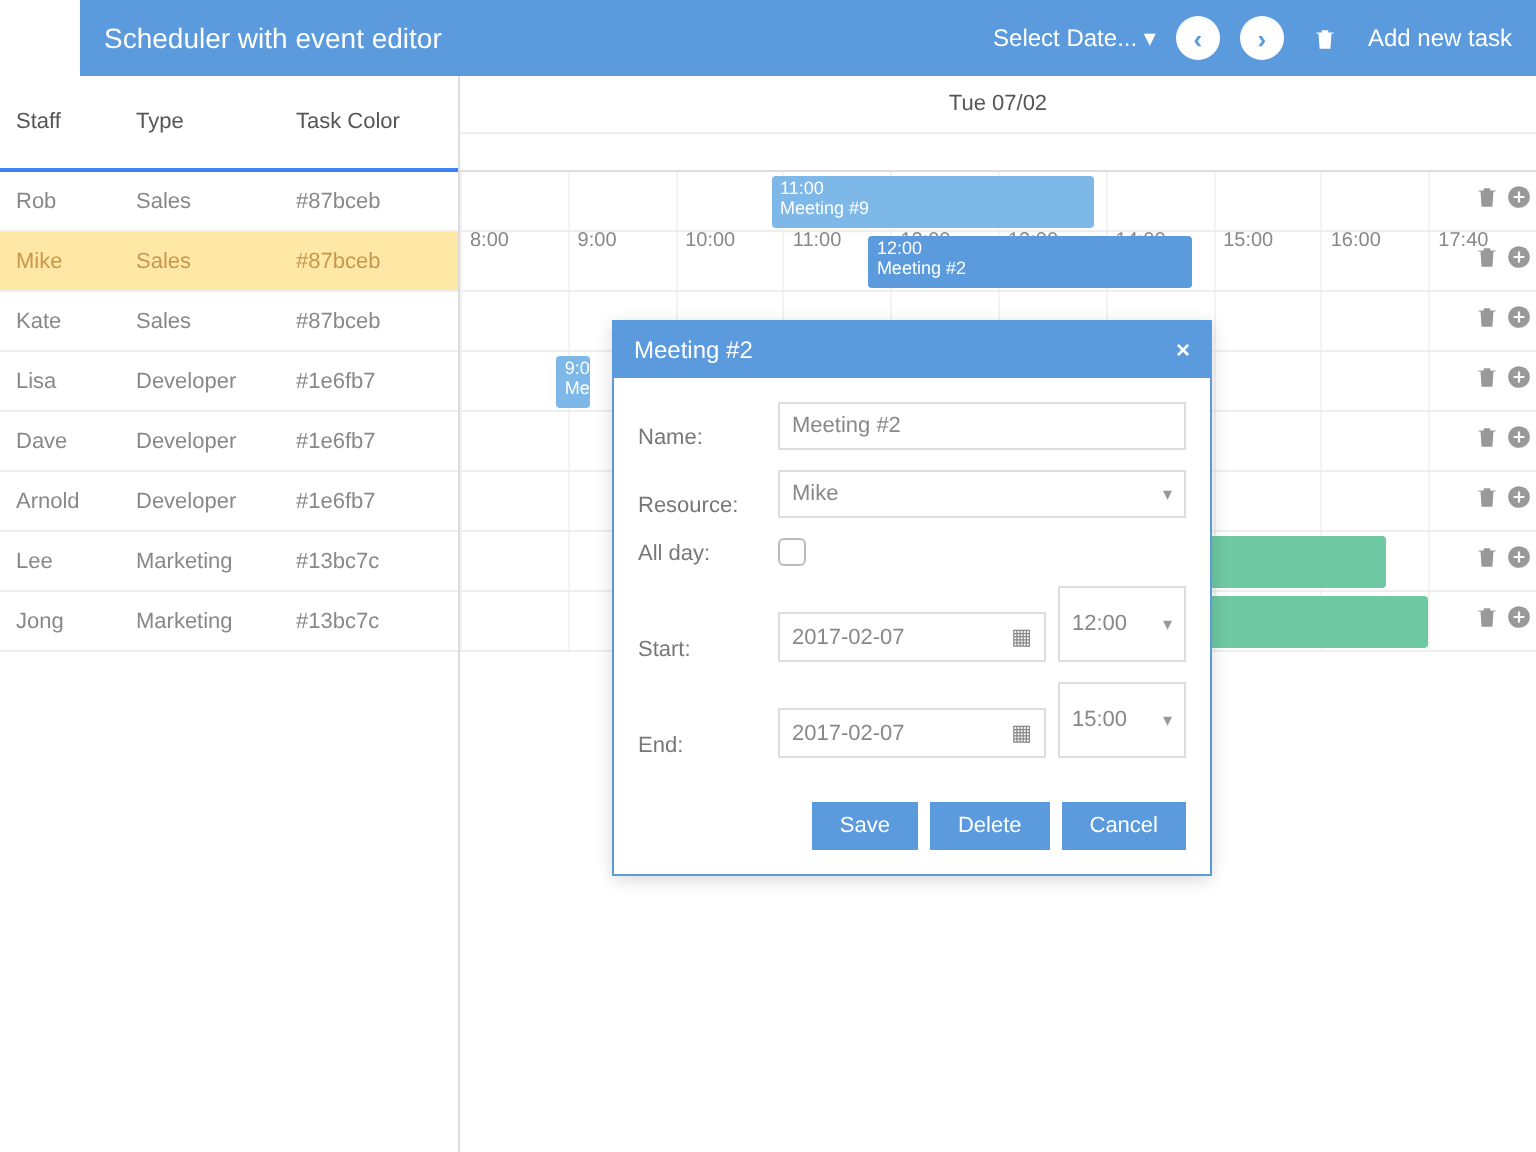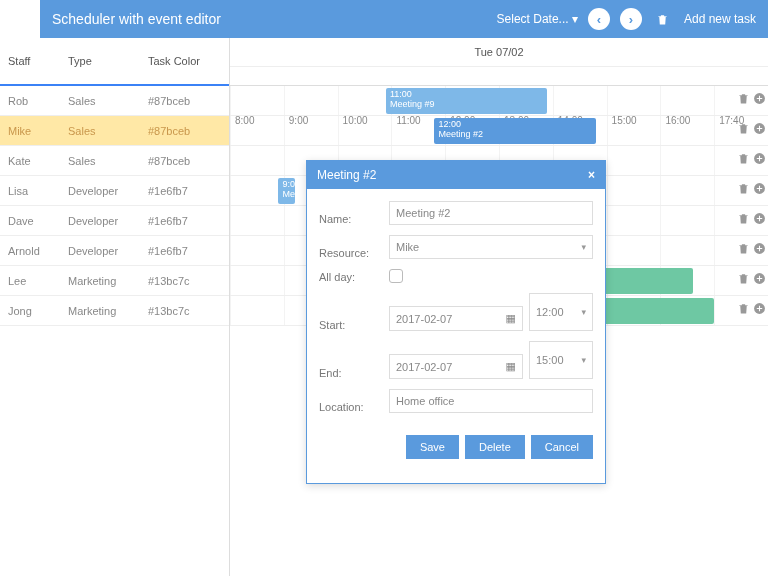--- a/index.html
+++ b/index.html
@@ -39,21 +39,21 @@
 .editor-body { padding: 12px; }
 .form-row { display: flex; align-items: flex-end; margin-bottom: 10px; font-size: 11px; color: #777; }
 .form-label { width: 70px; }
 .form-ctrl { flex: 1; display: flex; gap: 6px; }
 .inp { border: 1px solid #ddd; padding: 5px 6px; font-size: 11px; color: #888; background: #fff; }
 .inp.full { width: 100%; }
 .inp.date { flex: 1; display: flex; justify-content: space-between; align-items: center; margin-top: 13px; }
 .inp.time { width: 64px; display: flex; justify-content: space-between; align-items: center; }
 .inp.sel { width: 100%; display: flex; justify-content: space-between; align-items: center; }
 .chk { width: 14px; height: 14px; border: 1px solid #bbb; border-radius: 3px; }
-.editor-buttons { display: flex; justify-content: flex-end; gap: 6px; padding: 0 12px 24px; }
+.editor-buttons { display: flex; justify-content: flex-end; gap: 6px; padding: 0 12px 12px; }
 .btn { background: #5a9add; color: #fff; border: none; padding: 6px 14px; font-size: 11px; cursor: pointer; }
 .caret { font-size: 9px; color: #999; }
 svg { width: 13px; height: 13px; }
 </style>
 </head>
 <body>
 
 <div class="toolbar">
   <div class="toolbar-title">Scheduler with event editor</div>
   <div class="toolbar-right">
@@ -405,25 +405,19 @@
           <div class="inp date">
             <span>2017-02-07</span>
             <span>▦</span>
           </div>
           <div class="inp time">
             <span>15:00</span>
             <span class="caret">▾</span>
           </div>
         </div>
       </div>
-    <div class="form-row">
-        <div class="form-label">Location:</div>
-        <div class="form-ctrl">
-          <input class="inp full" value="Home office" style="">
-        </div>
-      </div>
   </div>
   <div class="editor-buttons">
     <button class="btn">Save</button>
     <button class="btn">Delete</button>
     <button class="btn">Cancel</button>
   </div>
 </div>
 
 </body></html>

